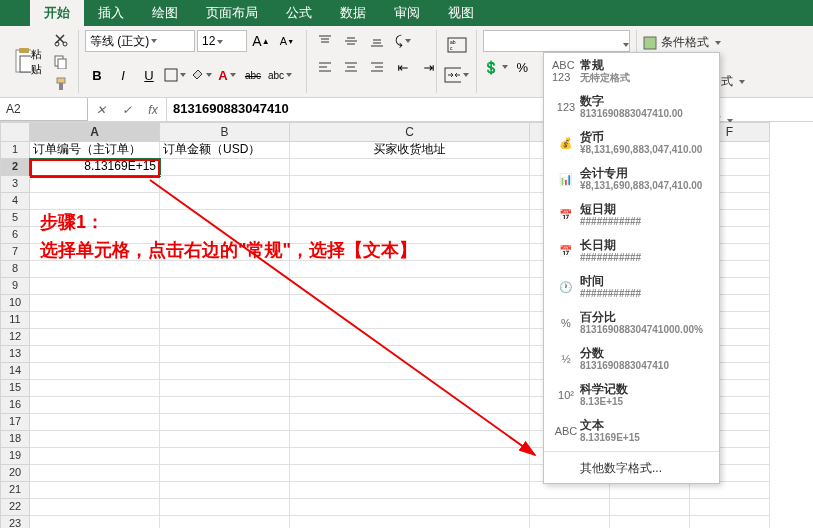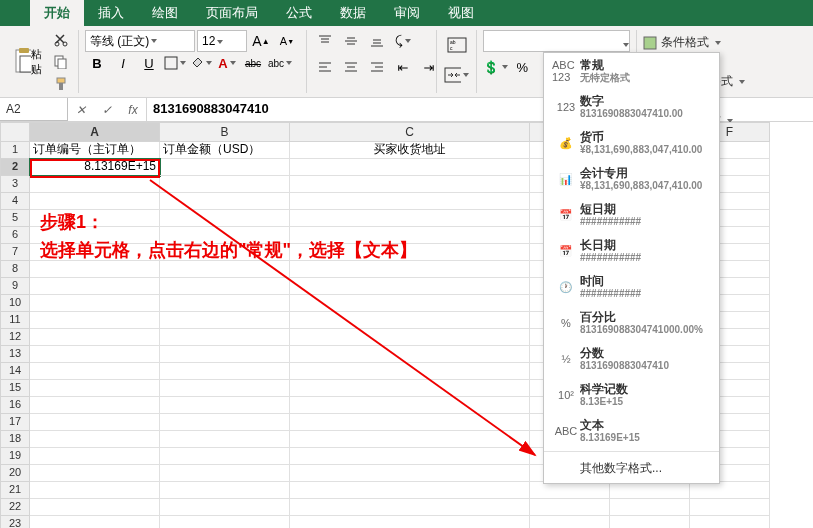--- a/index.html
+++ b/index.html
@@ -23,21 +23,21 @@
 .font-size { width: 50px; height: 22px; border: 1px solid #c0c0c0; background: #fff; padding: 0 4px; font-size: 12px; text-align: left; }
 .fmt-btn { min-width: 24px; height: 22px; display: flex; align-items: center; justify-content: center; cursor: pointer; border: 1px solid transparent; font-size: 13px; }
 
 .number-select { width: 150px; height: 22px; border: 1px solid #c0c0c0; background: #fff; font-size: 12px; }
 
 .styles-group { display: flex; flex-direction: column; gap: 18px; padding: 2px 4px; }
 .style-item { font-size: 12px; color: #333; display: flex; align-items: center; gap: 4px; padding: 2px 2px; cursor: pointer; }
 
 
 .formula-bar { height: 24px; border-bottom: 1px solid #d4d4d4; display: flex; align-items: stretch; }
-.name-box { width: 68px; border: 1px solid #c0c0c0; border-top: none; border-left: none; padding: 0 6px; font-size: 12px; line-height: 22px; color: #333; }
+.name-box { width: 88px; border: 1px solid #c0c0c0; border-top: none; border-left: none; padding: 0 6px; font-size: 12px; line-height: 22px; color: #333; }
 .fx-area { display: flex; align-items: center; border-right: 1px solid #d4d4d4; }
 .fx-btn { width: 26px; height: 22px; display: flex; align-items: center; justify-content: center; color: #666; font-style: italic; font-size: 12px; cursor: pointer; }
 .formula-input { flex: 1; border: none; padding: 0 6px; font-size: 13px; font-weight: bold; line-height: 22px; }
 
 
 .grid-area { position: relative; }
 .col-headers { display: flex; height: 20px; }
 .corner { width: 30px; height: 20px; background: #f0f0f0; border: 1px solid #d4d4d4; }
 .col-h { height: 20px; background: #f0f0f0; border: 1px solid #d4d4d4; border-left: none; text-align: center; line-height: 18px; font-size: 12px; color: #333; }
 .col-h.sel { background: #d2d2d2; font-weight: bold; }
@@ -116,21 +116,21 @@
             <svg width="14" height="14">
               <rect x="3" y="1" width="8" height="5" fill="#f0c674" stroke="#888"></rect>
               <rect x="5" y="6" width="4" height="7" fill="#888"></rect>
             </svg>
           </div>
       </div>
     </div>
   </div>
 
   <div class="group" style="width:228px">
-    <div class="group-row" style="margin-bottom:0">
+    <div class="group-row" style="margin-bottom:12px">
       <button class="font-name"><span>等线 (正文)</span><span class="chev"></span></button>
       <button class="font-size"><span>12</span><span class="chev"></span></button>
       <div class="fmt-btn" style="font-size:14px">A<sup style="font-size:8px">▲</sup></div>
       <div class="fmt-btn" style="font-size:11px">A<sup style="font-size:7px">▼</sup></div>
     </div>
     <div class="group-row">
       <div class="fmt-btn" style="font-weight:bold">B</div>
       <div class="fmt-btn" style="font-style:italic">I</div>
       <div class="fmt-btn" style="text-decoration:underline">U</div>
       <div class="fmt-btn">

